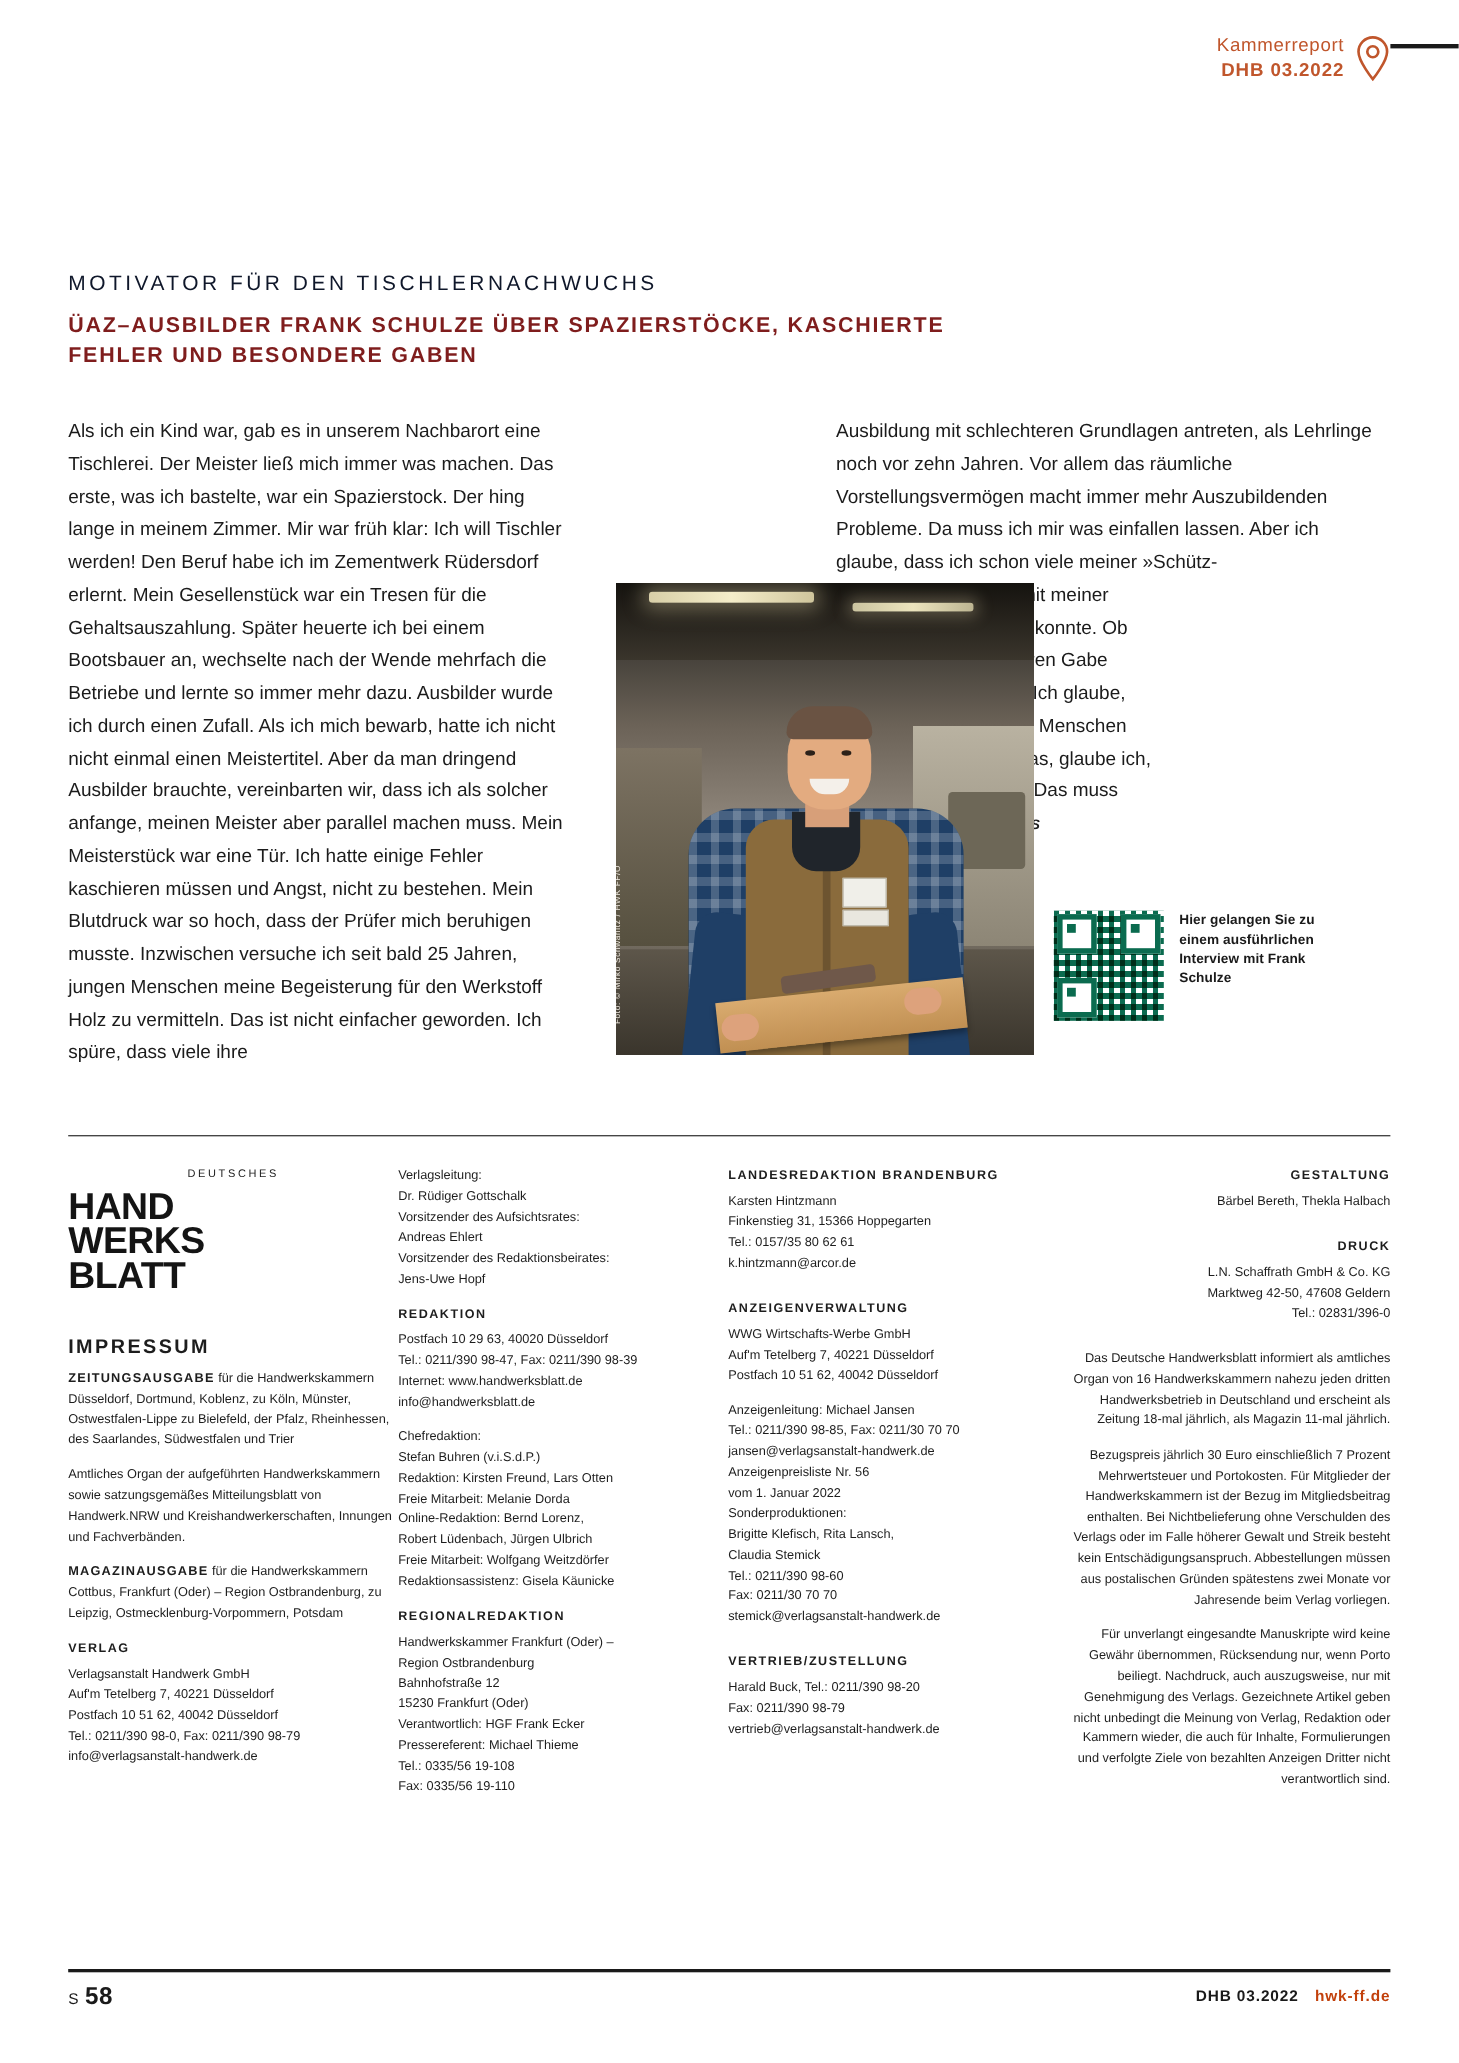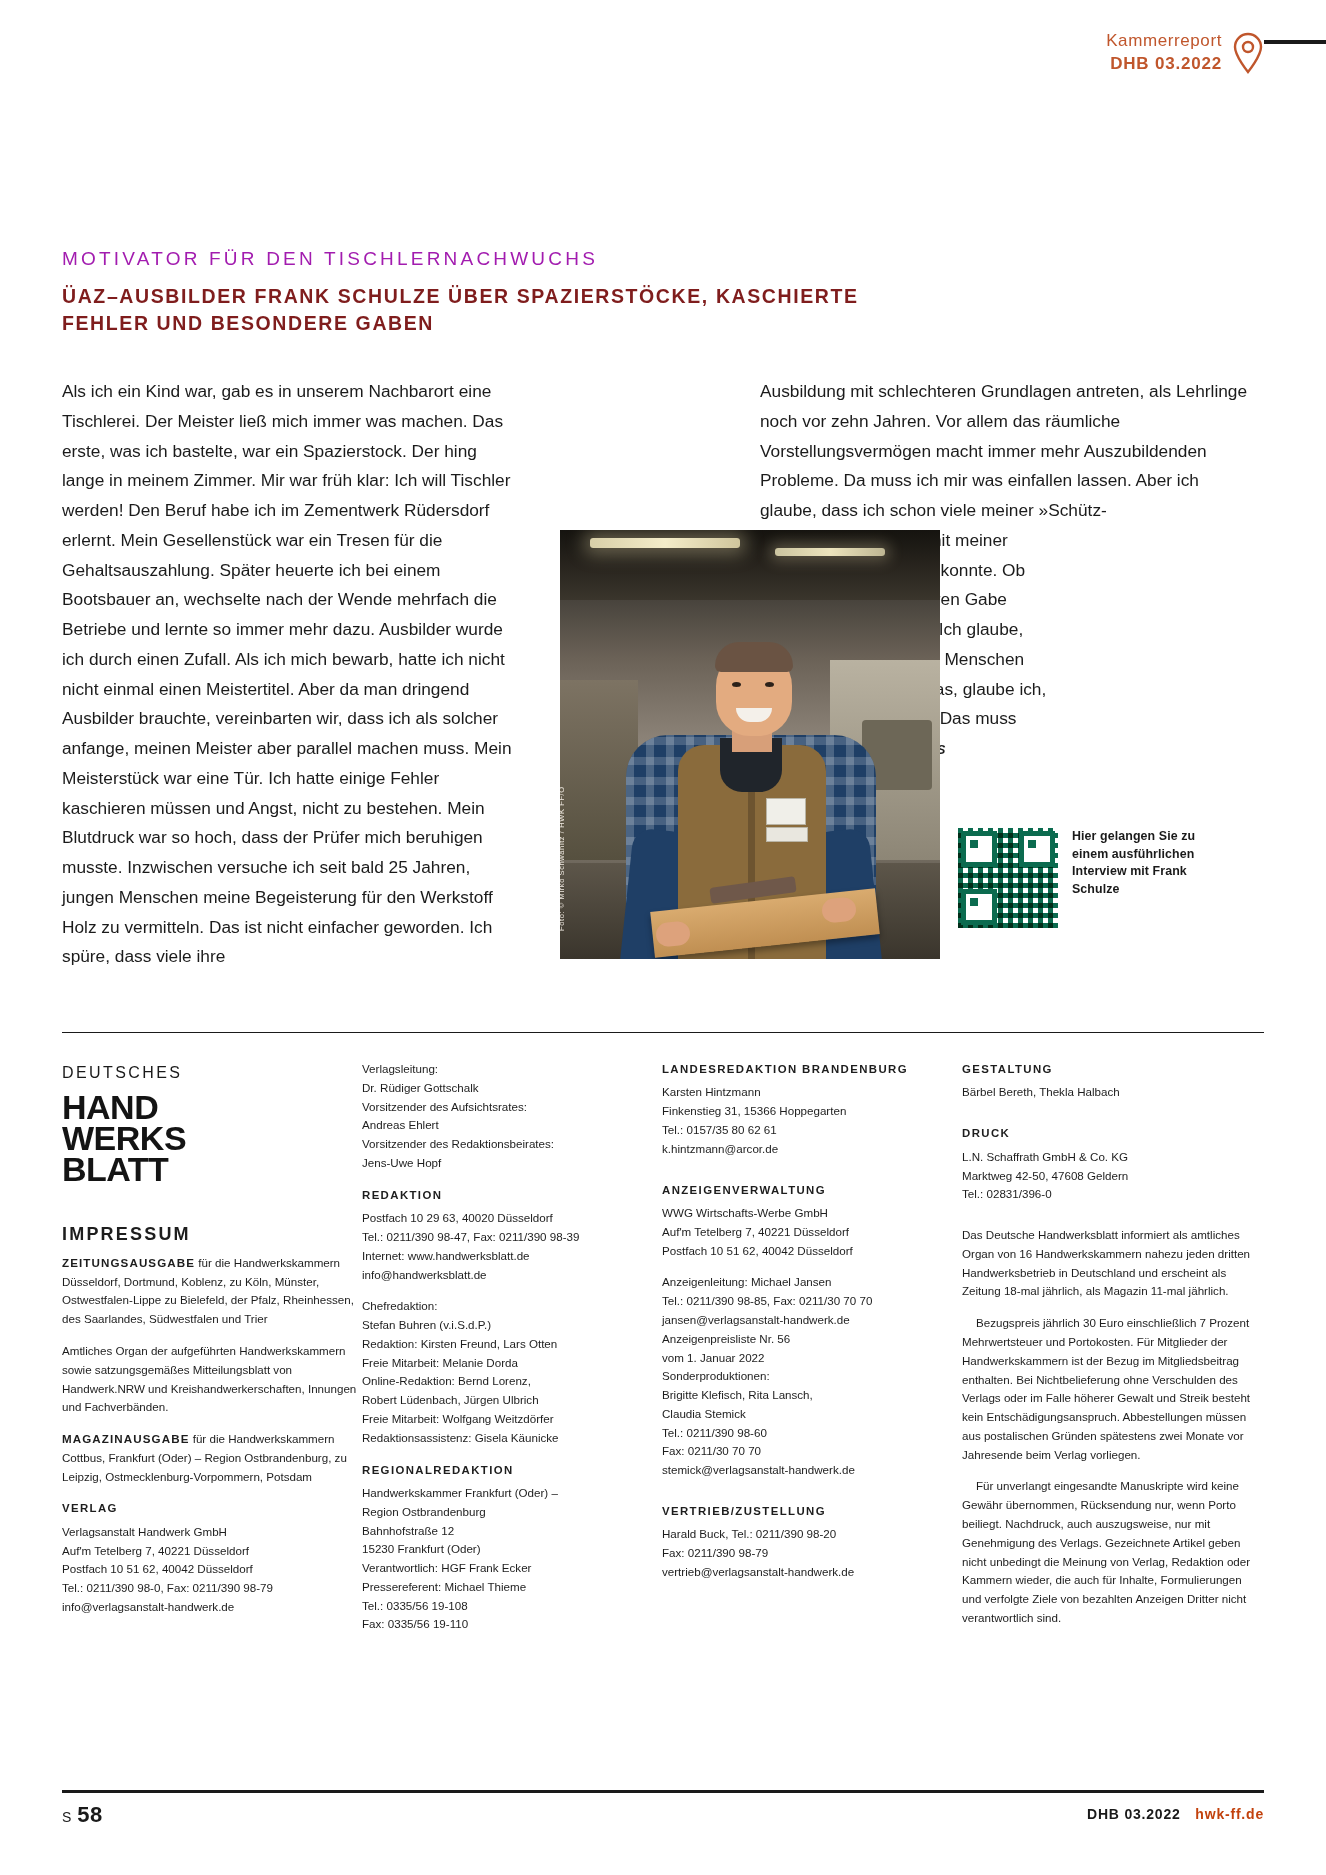--- a/index.html
+++ b/index.html
@@ -59,21 +59,21 @@
     background: #1a1a1a;
   }
 
   
   .kicker {
     position: absolute;
     left: 62px;
     top: 248px;
     font-size: 19px;
     letter-spacing: 3.2px;
-    color: #a21caf;
+    color: #0f172a;
     font-weight: 500;
   }
   .headline {
     position: absolute;
     left: 62px;
     top: 283px;
     width: 880px;
     font-size: 19.5px;
     letter-spacing: 1.6px;
     line-height: 1.4;
@@ -383,35 +383,36 @@
   .imp-col.c4 { width: 302px; }
   .imp-col p { margin: 0 0 13px 0; }
   .imp-col .hdr {
     font-weight: bold;
     letter-spacing: 1.4px;
     font-size: 11.4px;
     margin-bottom: 5px;
   }
   .imp-col .inline-hdr { font-weight: bold; letter-spacing: 1.1px; }
   .brandword {
-    font-size: 16px;
+    font-size: 10px;
     letter-spacing: 2.4px;
     font-weight: 500;
     color: #1a1a1a;
     margin-bottom: 6px;
+    text-align: center;
   }
   .brandbig {
     font-size: 34px;
     line-height: 0.92;
     font-weight: bold;
     letter-spacing: -0.5px;
     color: #141414;
     margin-bottom: 34px;
   }
-  .imp-col.c4 p { text-align: left; }
+  .imp-col.c4 p { text-align: right; }
   .indent { text-indent: 14px; }
 
   
   .footer-rule {
     position: absolute;
     left: 62px;
     top: 1790px;
     width: 1202px;
     height: 3px;
     background: #1a1a1a;

